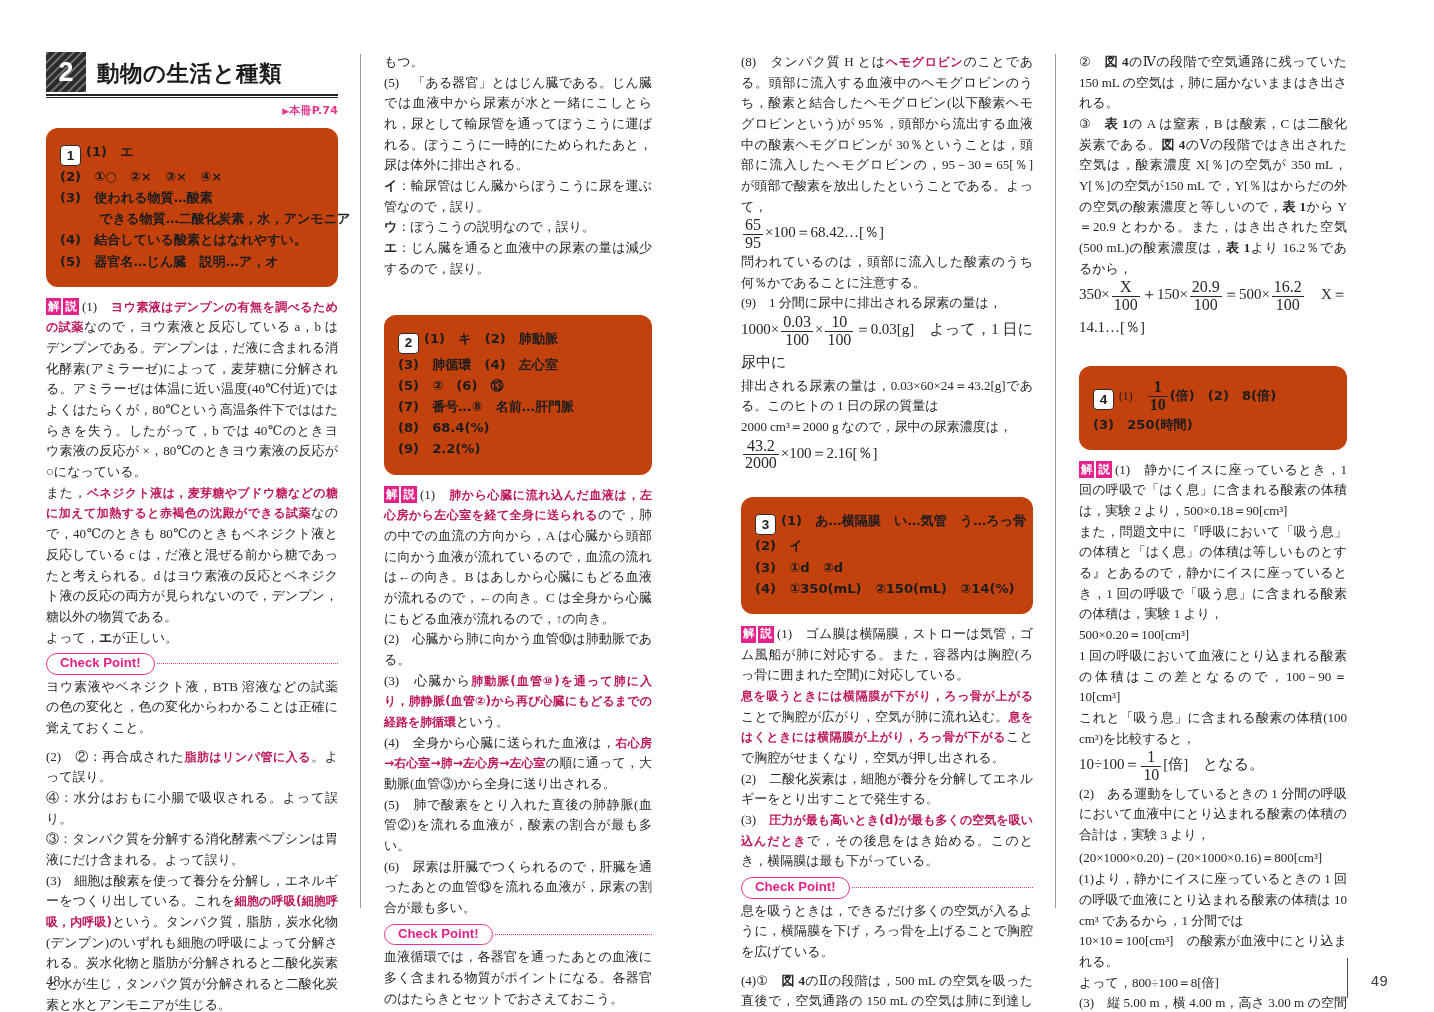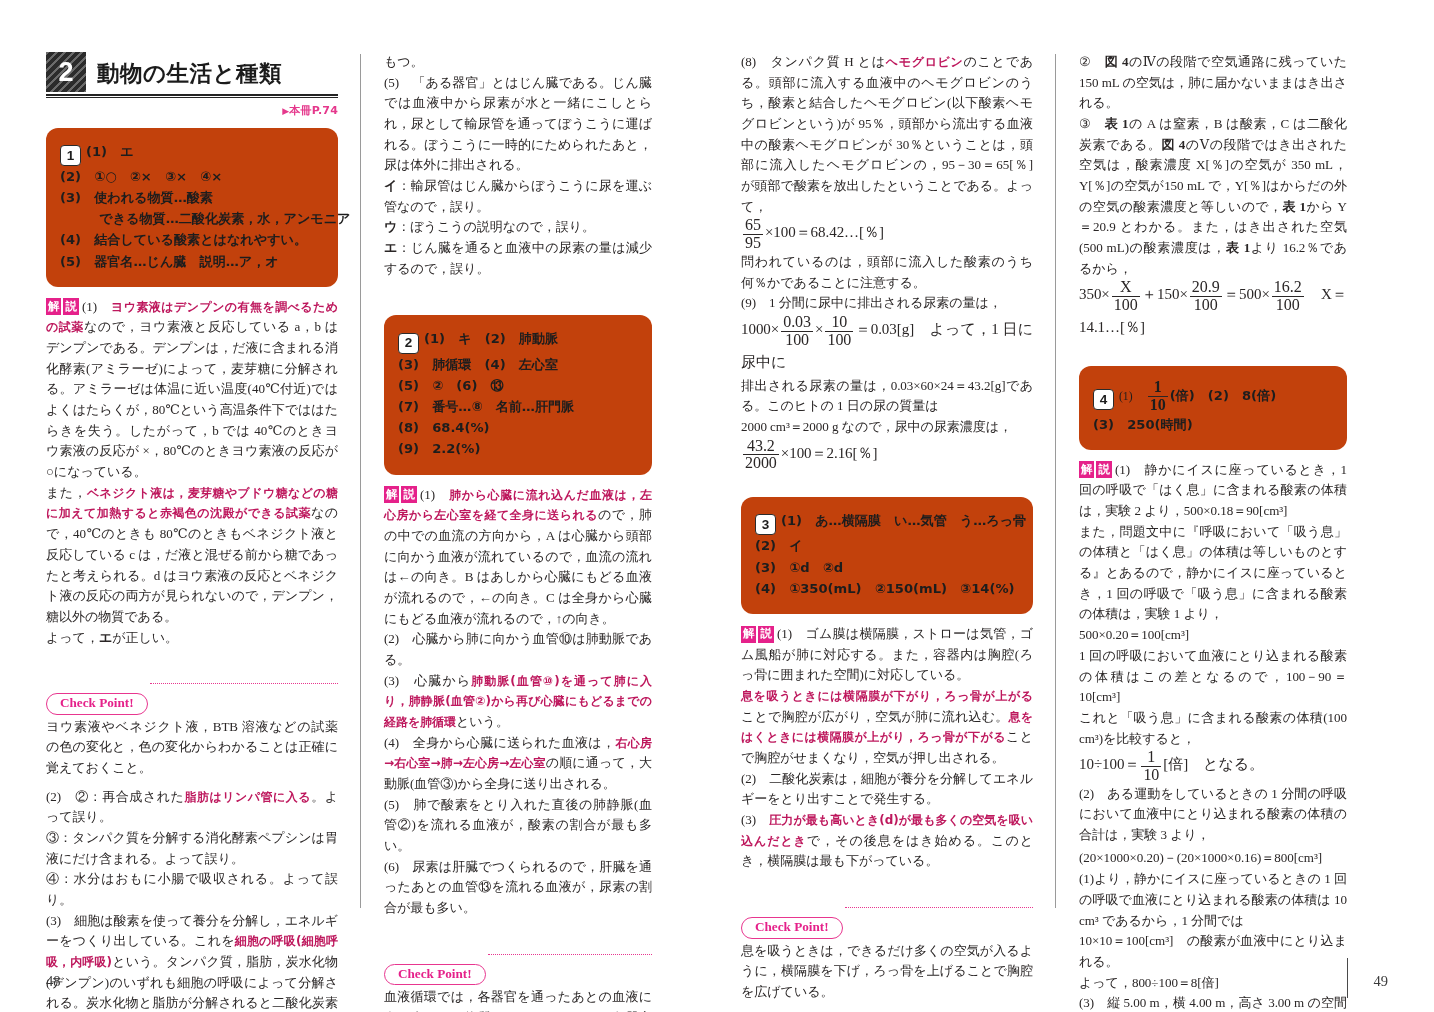--- a/index.html
+++ b/index.html
@@ -92,23 +92,23 @@
     font-family: "DejaVu Sans", "Liberation Sans", sans-serif;
     font-size: 11.5px; font-weight: bold; line-height: 1;
     padding: 2.5px 2px 3px 2px; margin-right: 2px;
   }
 
   
   .checkpoint { display: flex; align-items: center; margin: 5px 0 2px 0; }
   .cp-pill {
     border: 1.5px solid #e8368f; border-radius: 11px;
     padding: 1px 13px 2px 13px; color: #e5218a;
-    font-family: Liberation Serif, serif;
+    font-family: Liberation Sans, sans-serif;
     font-weight: bold; font-size: 13.2px; line-height: 1.25;
-    white-space: nowrap; background: #fff; margin-top: 40px;
+    white-space: nowrap; background: #fff;
   }
   .cp-dots {
     flex: 1; height: 0; border-top: 1.6px dotted #e8368f; margin-left: 2px;
   }
 
   
   .frac {
     display: inline-flex; flex-direction: column; vertical-align: middle;
     text-align: center; margin: 0 2px; line-height: 1.05;
     font-family: "Liberation Serif", serif;
@@ -121,21 +121,21 @@
   .gap-s { height: 8px; }
   .gap-m { height: 15px; }
   .gap-l { height: 26px; }
 
   
   .folio {
     position: absolute; bottom: 22px;
     font-family: "Liberation Serif", serif; font-size: 14.5px; color: #3a3a3a; margin-top: 28px;
   }
   .folio-left  { left: 46px; }
-  .folio-right { right: 46px; }
+  .folio-right { right: 46px; font-family: Liberation Mono, monospace; }
   .folio-rule {
     position: absolute; right: 86px; bottom: 14px;
     width: 1px; height: 40px; background: #4a4a4a;
   }
 </style>
 </head>
 <body>
 
 <div class="spread">
 
@@ -186,22 +186,22 @@
         <div class="body-text">
           <p>ヨウ素液やベネジクト液，BTB 溶液などの試薬の色の変化と，色の変化からわかることは正確に覚えておくこと。</p>
         </div>
 
         <div class="gap-s"></div>
 
         <div class="body-text">
           <p>
             <span>(2)　②：再合成された</span><span class="pink">脂肪はリンパ管に入る</span><span>。よって誤り。</span>
           </p>
+          <p>④：水分はおもに小腸で吸収される。よって誤り。</p>
           <p>③：タンパク質を分解する消化酵素ペプシンは胃液にだけ含まれる。よって誤り。</p>
-          <p>④：水分はおもに小腸で吸収される。よって誤り。</p>
           <p>
             <span>(3)　細胞は酸素を使って養分を分解し，エネルギーをつくり出している。これを</span><span class="pink">細胞の呼吸(細胞呼吸，内呼吸)</span><span>という。タンパク質，脂肪，炭水化物(デンプン)のいずれも細胞の呼吸によって分解される。炭水化物と脂肪が分解されると二酸化炭素と水が生じ，タンパク質が分解されると二酸化炭素と水とアンモニアが生じる。</span>
           </p>
 
         </div>
       </div>
 
       <div class="col">
         <div class="body-text">
           <p>もつ。</p>

